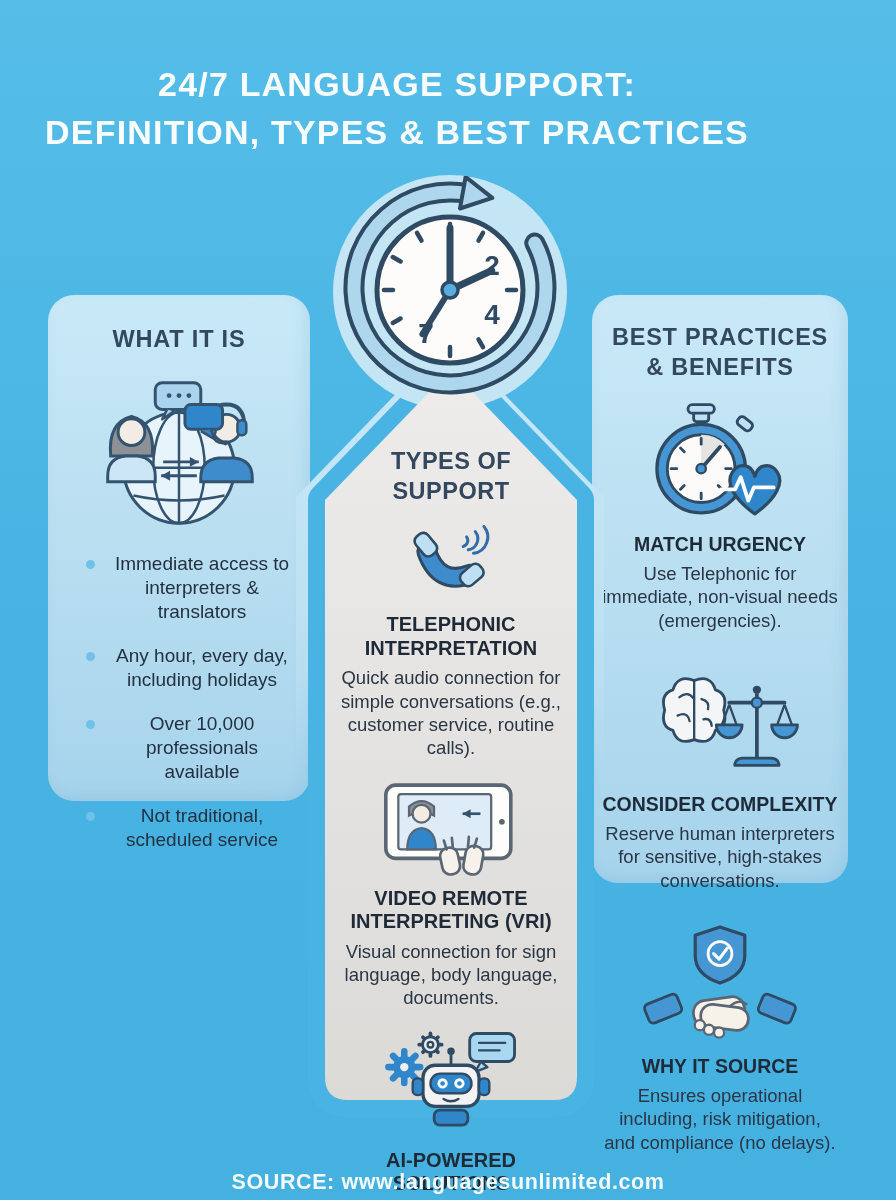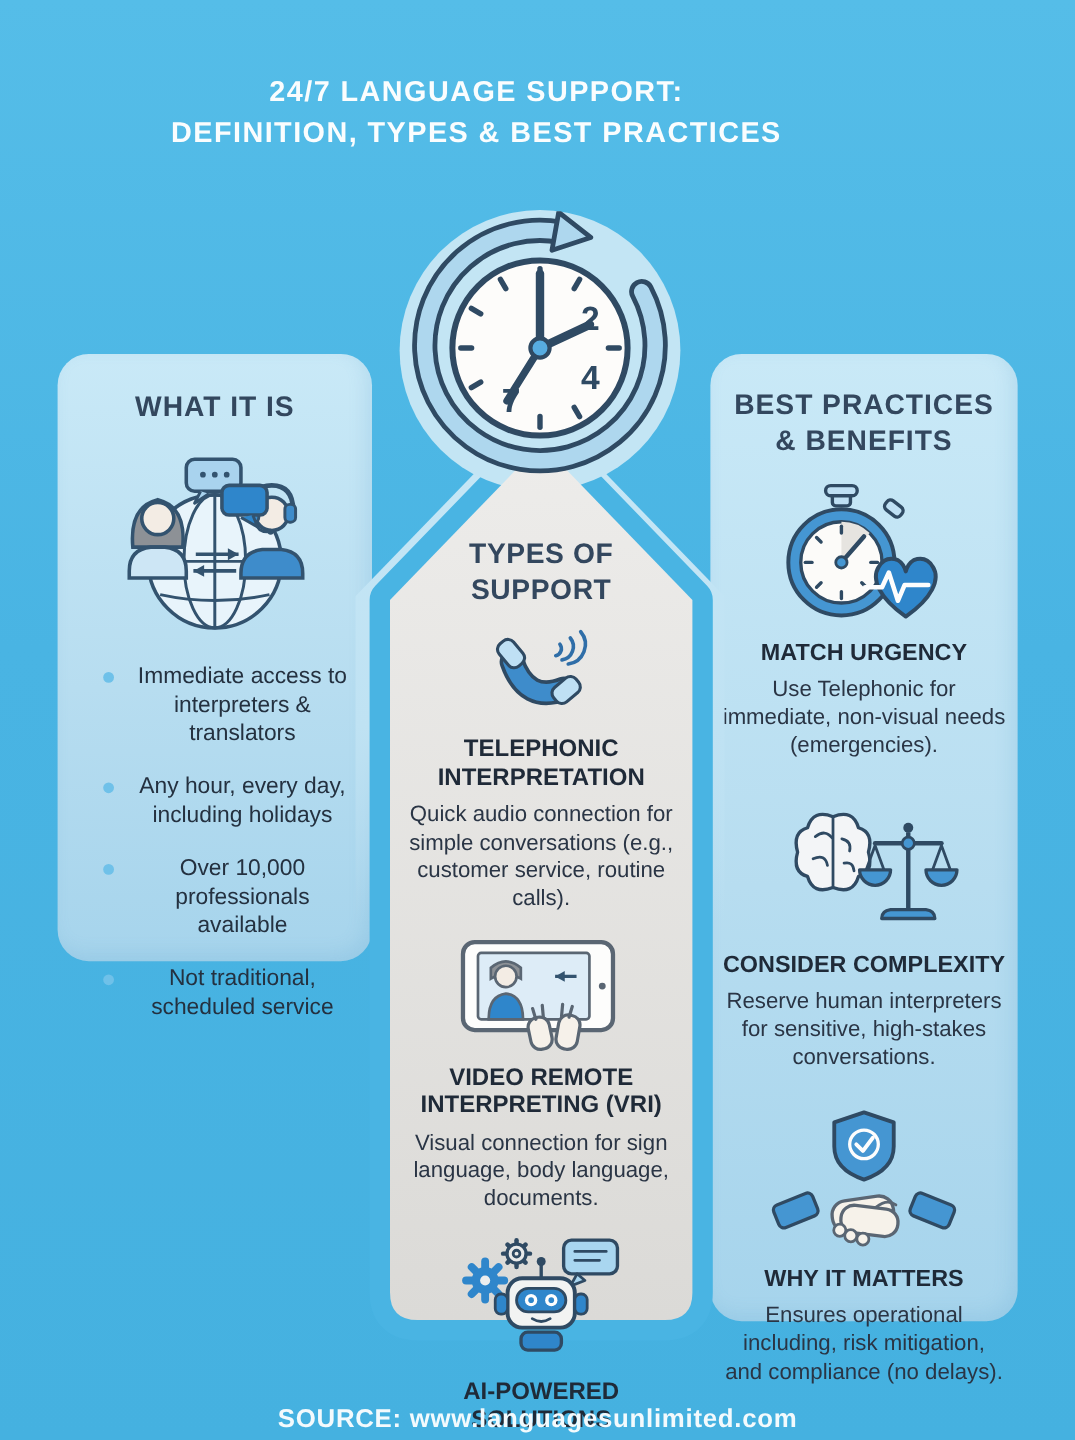--- a/index.html
+++ b/index.html
@@ -5,30 +5,30 @@
   html,body{margin:0;padding:0;background:#2d3a46;}
   .stage{
     position:relative;width:896px;height:1200px;overflow:hidden;
     background:linear-gradient(180deg,#55bde8 0%,#49b4e3 45%,#45b1e0 100%);
     font-family:"Liberation Sans",sans-serif;
     -webkit-font-smoothing:antialiased;
   }
   
   .title{
     position:absolute;top:60px;left:0;width:794px;text-align:center;
-    color:#fafdfe;font-weight:bold;font-size:24px;line-height:1.42;letter-spacing:1.2px;
+    color:#fafdfe;font-weight:bold;font-size:34px;line-height:1.42;letter-spacing:1.2px;
   }
   
   .panel{
     position:absolute;border-radius:26px;
     background:linear-gradient(180deg,#c9e9f7 0%,#b7ddf0 55%,#a6d4ec 100%);
     box-shadow:inset -5px -6px 14px rgba(90,160,205,.18);
   }
   .panel-left{left:48px;top:295px;width:262px;height:506px;}
-  .panel-right{left:592px;top:295px;width:256px;height:806px;}
+  .panel-right{left:592px;top:295px;width:256px;height:588px;}
   .col-heading{
     text-align:center;font-weight:bold;color:#33475e;
     font-size:23.5px;letter-spacing:.8px;line-height:1.28;
   }
   
   .panel-left .col-heading{margin-top:29px;}
   .illustration{display:block;margin:10px auto 0;}
   .bullets{list-style:none;margin:16px 0 0;padding:0 14px 0 38px;}
   .bullets li{display:flex;gap:13px;margin-bottom:20px;
     font-size:19px;line-height:1.26;color:#243140;text-align:center;}
@@ -190,21 +190,21 @@
         <rect x="4" y="84" width="38" height="22" rx="5" fill="#4596d2" stroke="#2f4a63" stroke-width="3" transform="rotate(-22 23 95)"></rect>
         <rect x="128" y="84" width="38" height="22" rx="5" fill="#4596d2" stroke="#2f4a63" stroke-width="3" transform="rotate(22 147 95)"></rect>
         <rect x="56" y="84" width="56" height="28" rx="13" fill="#f6f2ea" stroke="#5a6673" stroke-width="3" transform="rotate(-8 84 98)"></rect>
         <rect x="64" y="92" width="52" height="25" rx="12" fill="#f6f2ea" stroke="#5a6673" stroke-width="3" transform="rotate(7 90 104)"></rect>
         <circle cx="63" cy="113" r="5.5" fill="#f6f2ea" stroke="#5a6673" stroke-width="2.5"></circle>
         <circle cx="73" cy="118" r="5.5" fill="#f6f2ea" stroke="#5a6673" stroke-width="2.5"></circle>
         <circle cx="84" cy="121" r="5.5" fill="#f6f2ea" stroke="#5a6673" stroke-width="2.5"></circle>
         <path d="M96,92 q10,-8 18,-2" fill="none" stroke="#5a6673" stroke-width="2.5" stroke-linecap="round"></path>
       </svg>
 
-      <div class="item-title">WHY IT MATTERS</div>
+      <div class="item-title">WHY IT SOURCE</div>
       <div class="item-desc">Ensures operational including, risk mitigation, and compliance (no delays).</div>
     </div>
   </div>
 
   <div class="halo-wings"></div>
 
   <svg class="shape-svg" width="896" height="1200" viewBox="0 0 896 1200">
     <defs>
       <linearGradient id="grayGrad" x1="0" y1="0" x2="0" y2="1">
         <stop offset="0" stop-color="#edecea"></stop>

